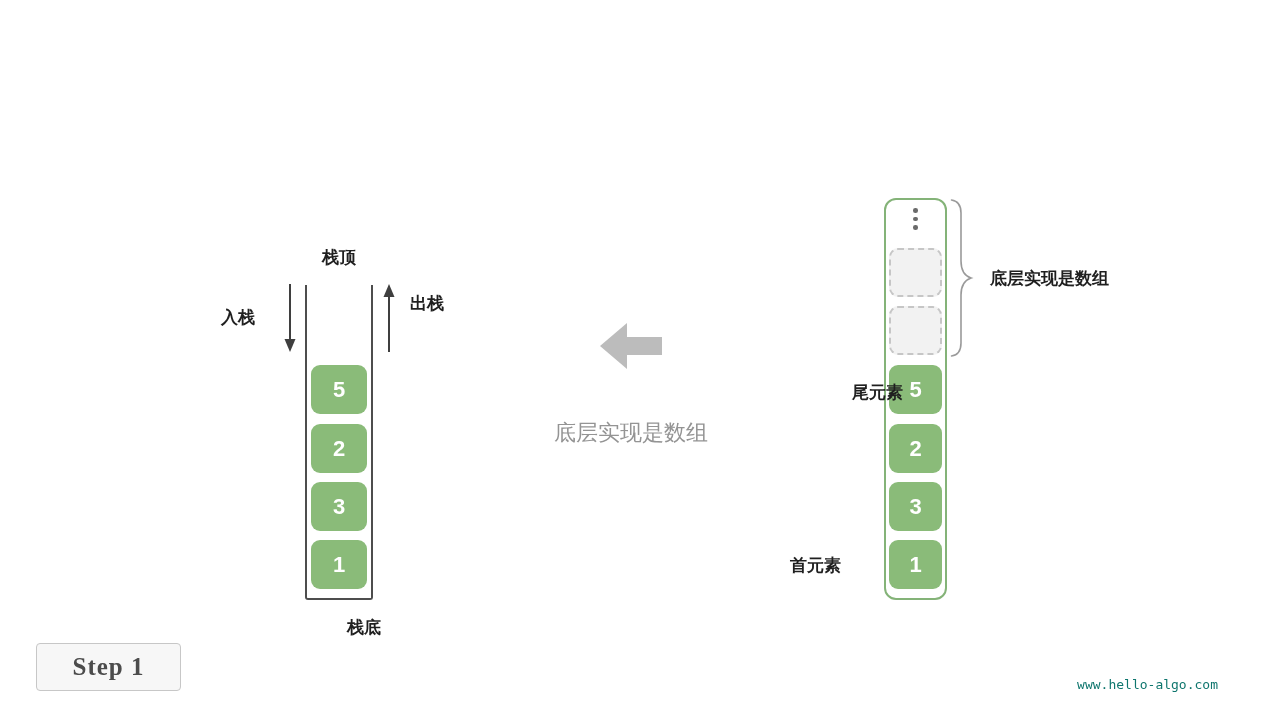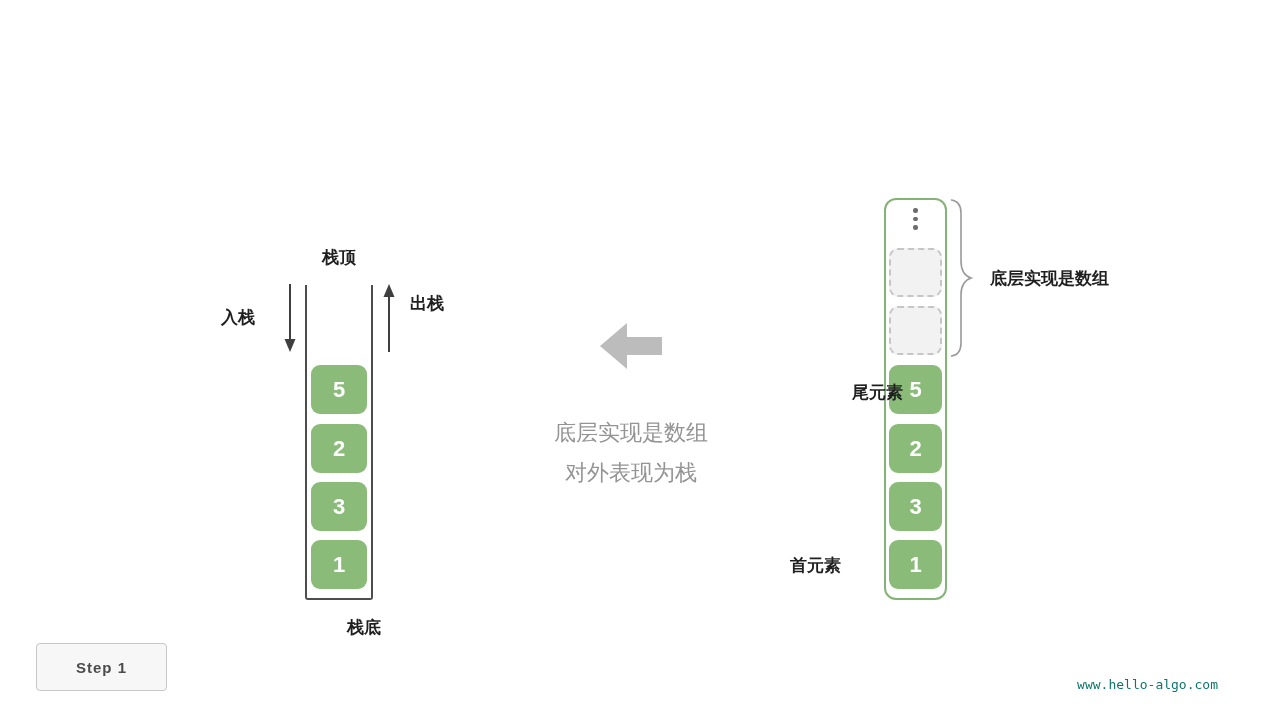--- a/index.html
+++ b/index.html
@@ -78,30 +78,30 @@
     gap: 4px;
   }
   .ellipsis .dot {
     width: 4.5px; height: 4.5px;
     border-radius: 50%;
     background: #6b6b6b;
   }
   .step-box {
     position: absolute;
     left: 36px; top: 643px;
-    width: 131px; height: 48px;
+    width: 145px; height: 48px;
     box-sizing: border-box;
     background: #f7f7f7;
     border: 1.5px solid #c7c7c7;
     border-radius: 4px;
     display: flex;
     align-items: center;
     justify-content: center;
-    font-family: Liberation Sans, sans-serif;
-    font-size: 15px;
+    font-family: Liberation Serif, serif;
+    font-size: 25px;
     font-weight: 700;
     color: #4c4c4c;
     letter-spacing: 1px;
   }
   .watermark {
     position: absolute;
     right: 62px; top: 677px;
     font-family: "DejaVu Sans Mono", monospace;
     font-size: 13px;
     color: #0f766e;
@@ -136,21 +136,20 @@
   <div class="cell" style="left:311px; top:540px; width:56px;">1</div>
 
   <div class="zh-label" style="left:297px; top:616px; width:84px; text-align:right;">栈底</div>
 
   <svg class="arrow-svg" style="left:600px; top:323px;" width="62" height="46" viewBox="0 0 62 46">
     <polygon points="0,23 27,0 27,14 62,14 62,32 27,32 27,46" fill="#bcbcbc"></polygon>
   </svg>
 
   <div class="mid-caption">
     <div>底层实现是数组</div>
-    <div>对外表现为栈</div>
   </div>
 
   <div class="array-container"></div>
 
   <div class="ellipsis">
     <span class="dot"></span>
       <span class="dot"></span>
       <span class="dot"></span>
   </div>
 

